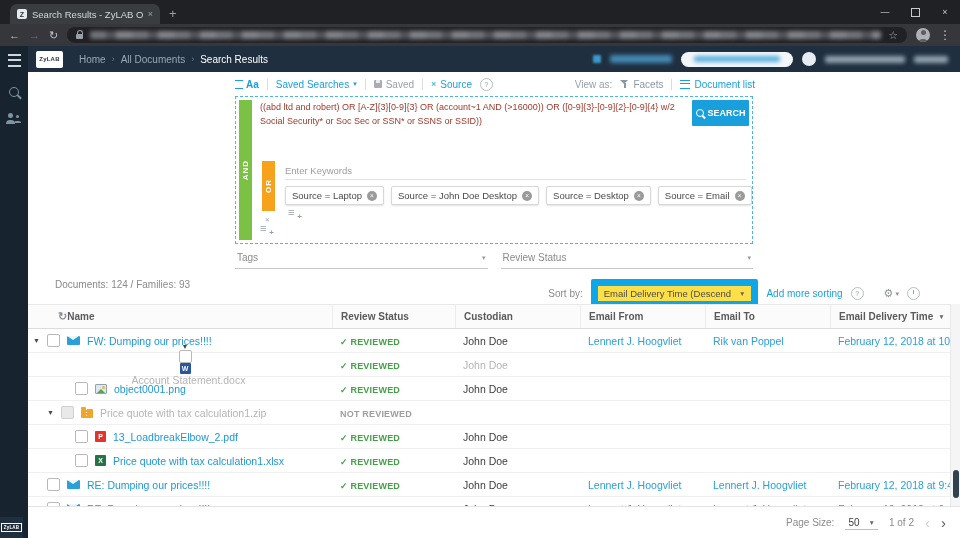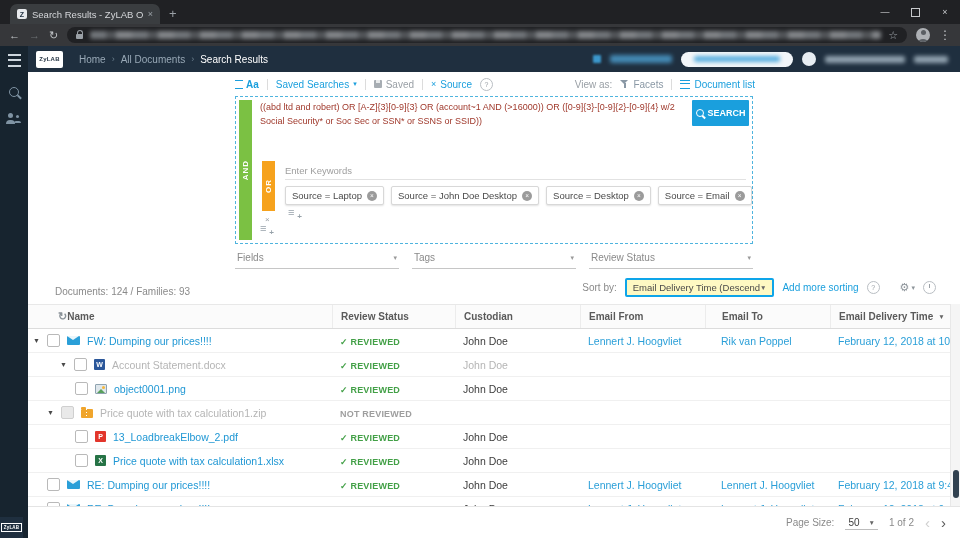--- a/index.html
+++ b/index.html
@@ -113,43 +113,43 @@
   .or-add{position:absolute;left:26px;top:48px}
   .and-add{position:absolute;left:24px;top:128px}
 
   
   .filterbar{position:absolute;left:235px;top:250px;width:518px;display:flex;gap:13px}
   .filter{flex:1;display:flex;align-items:center;justify-content:space-between;border-bottom:1px solid #c6c6c6;
           padding:2px 2px 5px;font-size:10px;color:#8a8a8a}
   .f-caret{font-size:7px;color:#9a9a9a}
 
   
-  .summary{position:absolute;left:55px;right:24px;top:279px;height:18px;display:flex;align-items:flex-end;font-size:10px;color:#8a8a8a}
+  .summary{position:absolute;left:55px;right:40px;top:279px;height:18px;display:flex;align-items:flex-start;font-size:10px;color:#8a8a8a}
   .sort-group{margin-left:auto;display:flex;align-items:center;gap:8px}
-  .sort-select{display:flex;align-items:center;border:2px solid #0ea5e9;border-radius:2px;padding:2px 6px;
-               color:#4a4a4a;font-size:9.5px;background:#fef9c3}
+  .sort-select{display:flex;align-items:center;gap:8px;border:7px solid #0ea5e9;border-radius:2px;padding:2px 6px;
+               color:#4a4a4a;font-size:9.5px;background:#fde047}
   .s-caret{font-size:6.5px;color:#666}
   .blue-link{color:#1a9fdd}
   .gear-wrap{display:flex;align-items:center;gap:2px;color:#8e959b;margin-left:12px}
   .gear{font-size:11px;line-height:1}
   .circle-ico{width:11px;height:11px;border:1px solid #b9bec3;border-radius:50%;position:relative;flex:none}
   .circle-ico::after{content:'';position:absolute;left:4.5px;top:2px;width:1.5px;height:4px;background:#9aa0a6}
 
   
   .table{position:absolute;left:28px;top:304px;right:10px;bottom:32px;overflow:hidden;font-size:10.5px}
   .thead{display:flex;height:25px;background:#fbfbfb;border-top:1px solid #e8e8e8;border-bottom:1px solid #dcdcdc;
          box-sizing:border-box;color:#5a5a5a;font-size:10px;font-weight:bold}
   .thead .cell{border-left:1px solid #ececec;display:flex;align-items:center}
   .thead .cell:first-child{border-left:none}
   .cell{box-sizing:border-box;flex:none}
   .c-name{width:304px}
   .c-status{width:123px;padding-left:8px}
   .c-cust{width:125px;padding-left:8px}
   .c-from{width:125px;padding-left:8px}
-  .c-to{width:125px;padding-left:16px}
+  .c-to{width:125px;padding-left:8px}
   .c-date{flex:1 1 auto;padding-left:8px;overflow:hidden;white-space:nowrap}
   .thead .c-date{display:flex;align-items:center;gap:5px}
   .refresh{margin-left:30px;color:#8a9298;font-size:11px}
   .th-label{}
   .trow{display:flex;height:23px;align-items:center;border-bottom:1px solid #f0f0f0}
   .trow .c-name{display:flex;align-items:center;overflow:hidden}
   .caret{width:14px;font-size:7px;color:#4a4a4a;flex:none}
   .checkbox{width:11px;height:11px;border:1px solid #b9b9b9;border-radius:2px;background:#fff;flex:none;margin-right:7px}
   .checkbox.disabled{background:#e9e9e9;border-color:#cfcfcf}
   .fi{flex:none;margin-right:7px}
@@ -323,24 +323,20 @@
             <span class="chip-x">×</span>
           </span>
         </div>
       <span class="add-icon or-add"></span>
     </div>
     <span class="add-icon and-add"></span>
   </div>
 
   <div class="filterbar">
     <div class="filter">
-      <span>Fields</span>
-      <span class="f-caret">▾</span>
-    </div>
-    <div class="filter">
       <span>Tags</span>
       <span class="f-caret">▾</span>
     </div>
     <div class="filter">
       <span>Review Status</span>
       <span class="f-caret">▾</span>
     </div>
   </div>
 
   <div class="summary">
@@ -394,21 +390,21 @@
             <span class="fi email"></span>
             <span class="fname">FW: Dumping our prices!!!!</span>
           </div>
           <div class="cell c-status"><span class="status ok">✓ REVIEWED</span></div>
           <div class="cell c-cust"><span class="cust-text">John Doe</span></div>
           <div class="cell c-from blue-cell">Lennert J. Hoogvliet</div>
           <div class="cell c-to blue-cell">Rik van Poppel</div>
           <div class="cell c-date blue-cell">February 12, 2018 at 10:18:00 ...</div>
         </div>
         <div class="trow">
-          <div class="cell c-name" style="padding-left: 32px;">
+          <div class="cell c-name" style="padding-left: 17px; flex-direction: column;">
             <span class="caret">▼</span>
             <span class="checkbox"></span>
             <span class="fi word">W</span>
             <span class="fname muted">Account Statement.docx</span>
           </div>
           <div class="cell c-status"><span class="status ok">✓ REVIEWED</span></div>
           <div class="cell c-cust"><span class="cust-text muted-text">John Doe</span></div>
           <div class="cell c-from blue-cell"></div>
           <div class="cell c-to blue-cell"></div>
           <div class="cell c-date blue-cell"></div>

